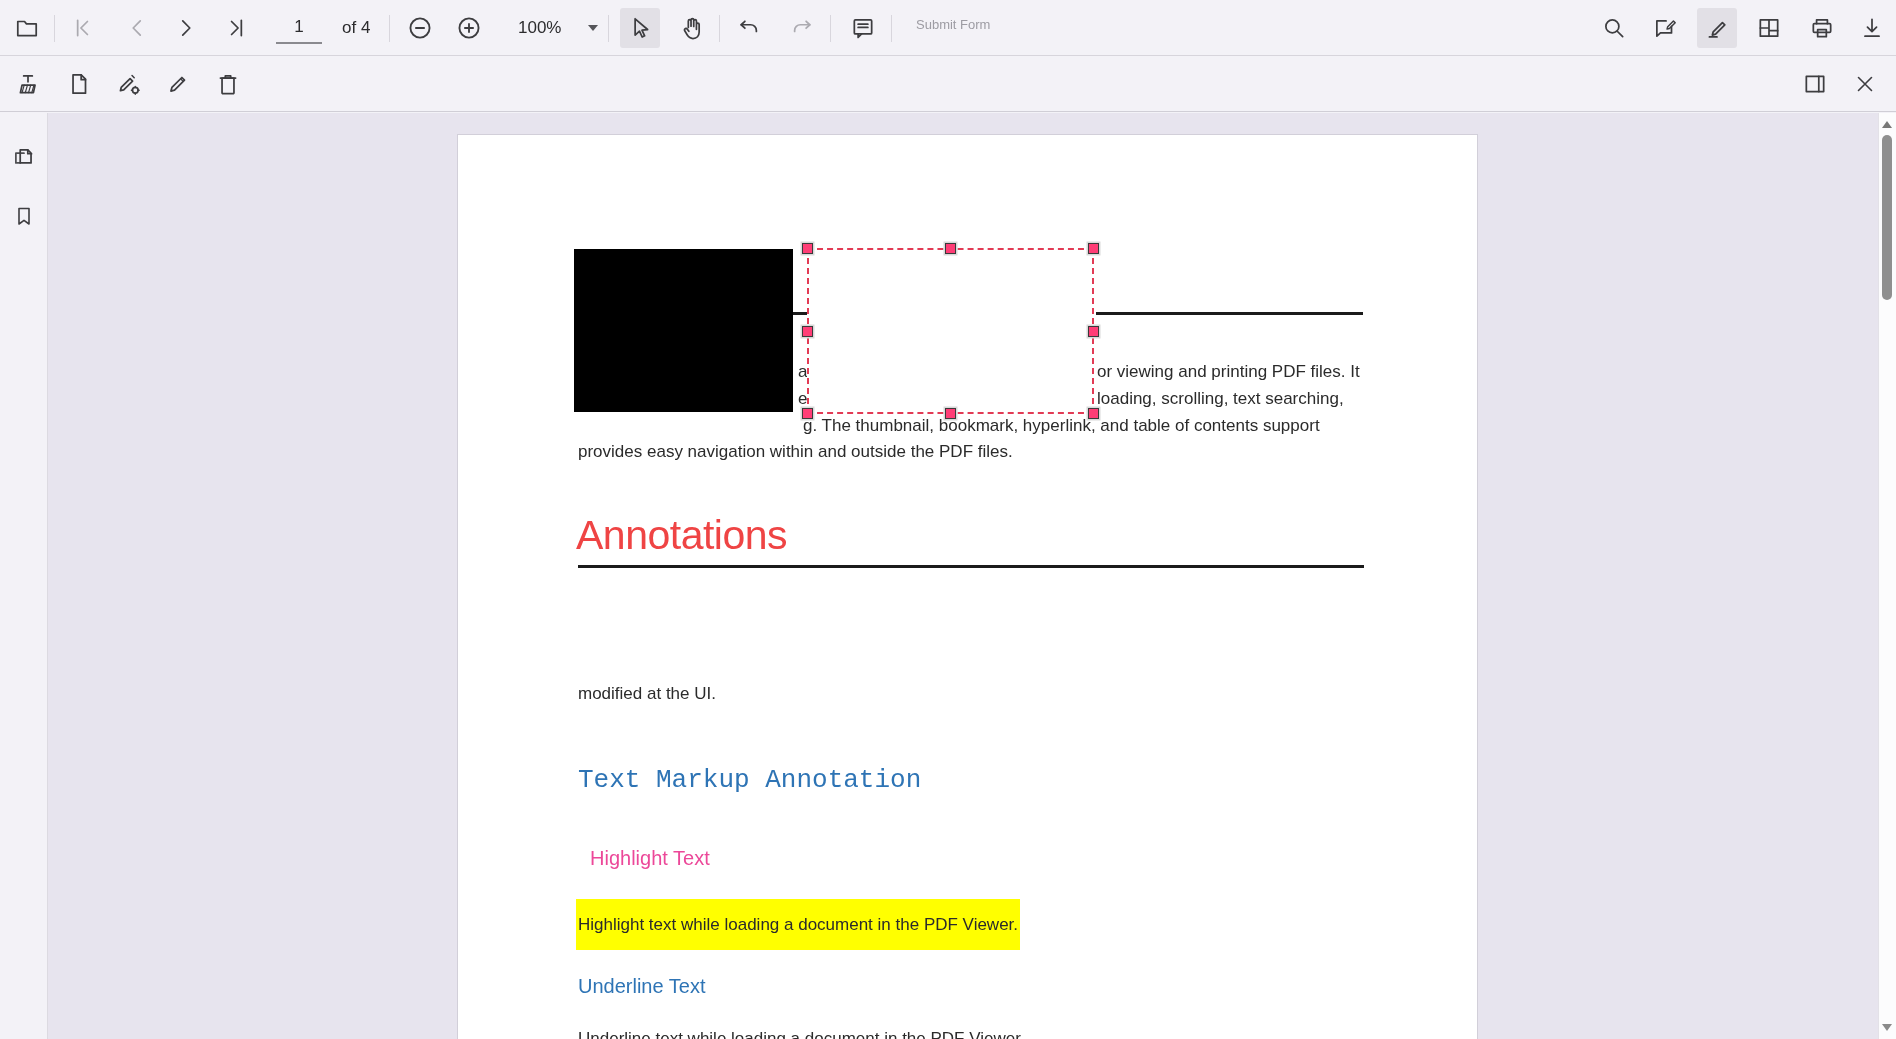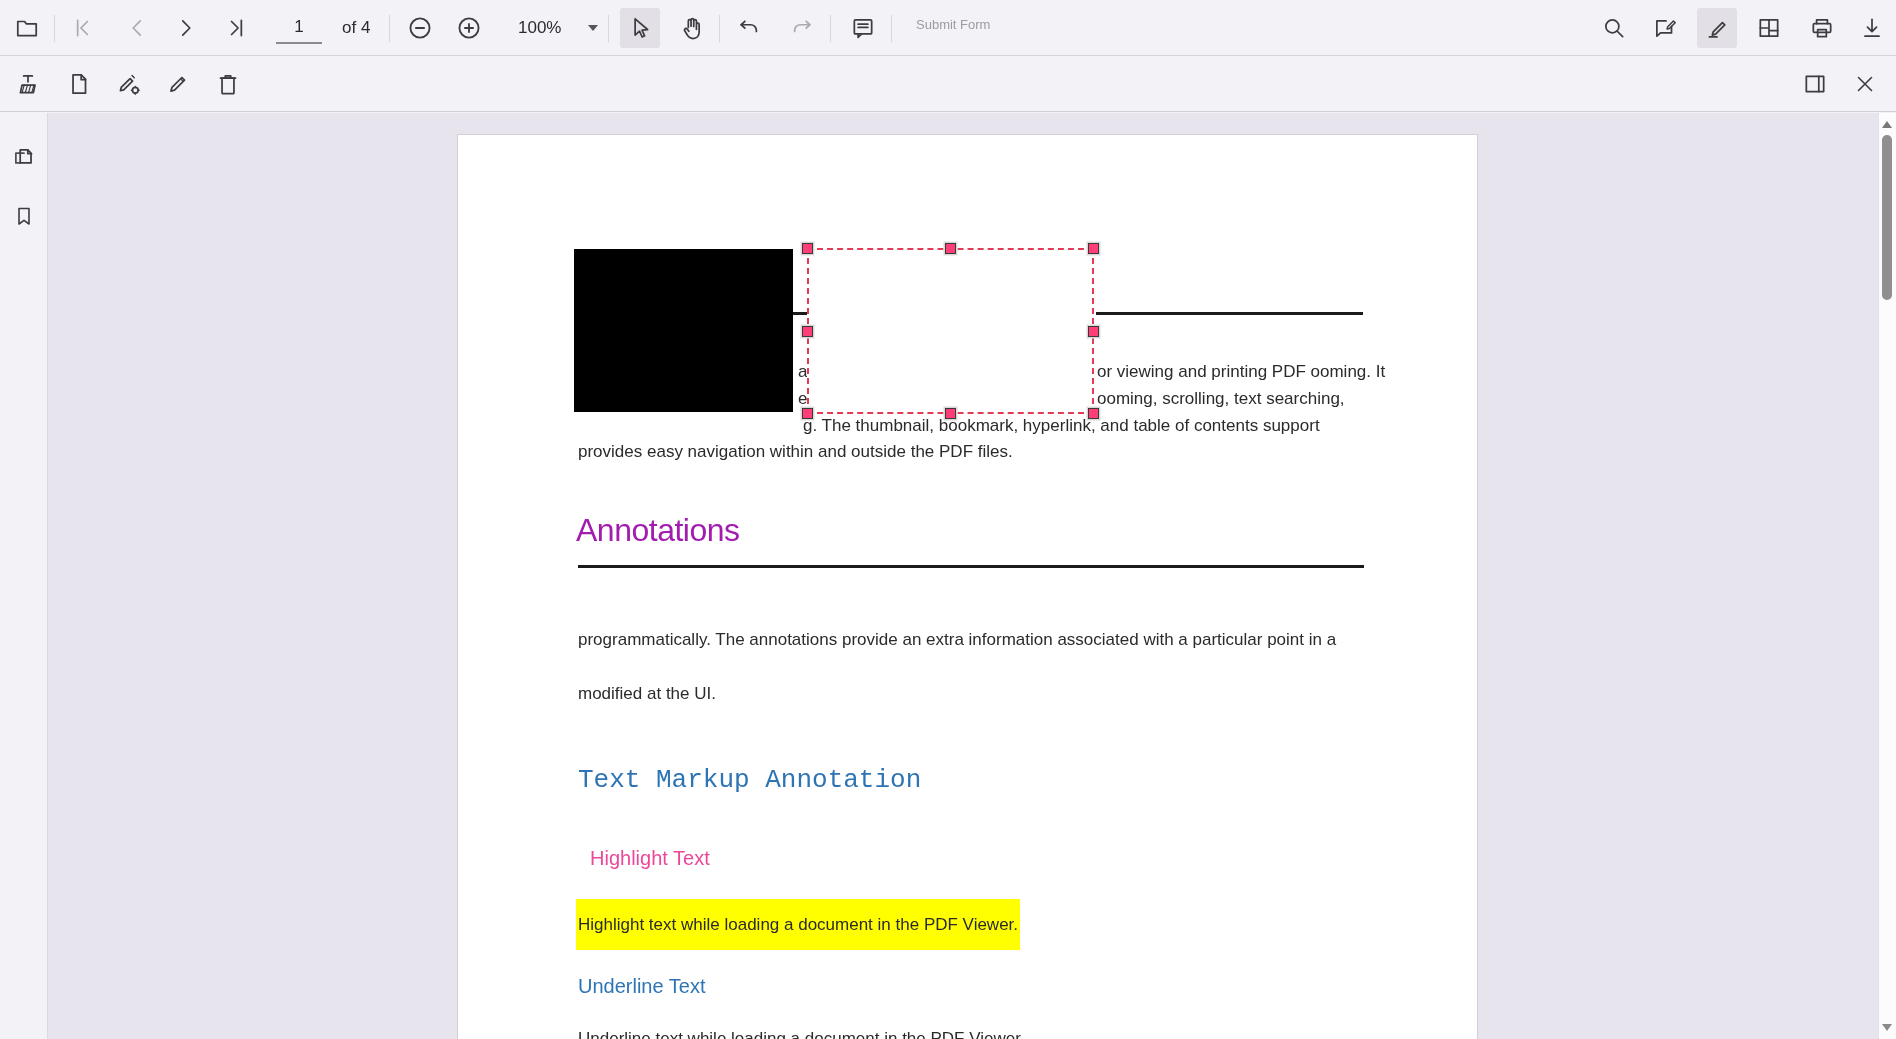--- a/index.html
+++ b/index.html
@@ -27,21 +27,21 @@
   .sp-btn { position:absolute; left:4px; width:40px; height:40px; display:flex; align-items:center; justify-content:center; cursor:pointer; }
 
   
   .canvas { position:absolute; left:48px; top:113px; width:1830px; height:926px; background:#e7e4ee; overflow:hidden; }
   .page { position:absolute; left:409px; top:21px; width:1021px; height:1000px; background:#ffffff; border:1px solid #d2cfd9; }
 
   .blackrect { position:absolute; left:116px; top:114px; width:219px; height:163px; background:#000; }
   .rule { position:absolute; height:3px; background:#1b1b1b; }
 
   .ptext { position:absolute; white-space:nowrap; font-size:17px; color:#2b2b2b; }
-  .h1 { position:absolute; white-space:nowrap; font-size:32px; font-weight:300; color:#a21caf; letter-spacing:-0.5px; }
+  .h1 { position:absolute; white-space:nowrap; font-size:41px; font-weight:300; color:#ef4444; letter-spacing:-0.5px; }
   .h2 { position:absolute; white-space:nowrap; font-size:26px; font-weight:400;font-family:Liberation Mono, monospace; }
   .h3 { position:absolute; white-space:nowrap; font-size:20px; font-weight:400; }
   .hl { background:#ffff00; padding:16px 2px; }
   .ul { text-decoration:underline; }
 
   
   .annot { position:absolute; left:349px; top:113px; width:287px; height:166px; background:#ffffff; border:2px dashed #e23b55; cursor:move; }
   .handle { position:absolute; width:11px; height:11px; background:#ff3d76; border:1px solid #3a3a3a; box-shadow:0 0 0 1.5px #d9d9d9; cursor:pointer; }
 
   
@@ -251,41 +251,40 @@
 
 <div class="canvas">
   <div class="page">
 
     <div class="blackrect"></div>
 
     <div class="rule" style="left:335px; top:177px; width:14px"></div>
     <div class="rule" style="left:638px; top:177px; width:267px"></div>
 
     <div class="ptext" style="left:340px; top:227px">a</div>
-    <div class="ptext" style="left:639px; top:227px">or viewing and printing PDF ooming. It</div>
+    <div class="ptext" style="left:639px; top:227px">or viewing and printing PDF files. It</div>
     <div class="ptext" style="left:340px; top:254px">e</div>
-    <div class="ptext" style="left:639px; top:254px">ooming, scrolling, text searching,</div>
+    <div class="ptext" style="left:639px; top:254px">loading, scrolling, text searching,</div>
     <div class="ptext" style="left:120px; top:307px">provides easy navigation within and outside the PDF files.</div>
     <div class="ptext" style="left:345px; top:281px">g. The thumbnail, bookmark, hyperlink, and table of contents support</div>
 
     <div class="annot">
       <div class="handle" style="left:-7px; top:-7px"></div>
       <div class="handle" style="left:calc(50% - 5.5px); top:-7px"></div>
       <div class="handle" style="right:-7px; top:-7px"></div>
       <div class="handle" style="left:-7px; top:calc(50% - 5.5px)"></div>
       <div class="handle" style="right:-7px; top:calc(50% - 5.5px)"></div>
       <div class="handle" style="left:-7px; bottom:-7px"></div>
       <div class="handle" style="left:calc(50% - 5.5px); bottom:-7px"></div>
       <div class="handle" style="right:-7px; bottom:-7px"></div>
     </div>
 
     <div class="h1" style="left:118px; top:377px">Annotations</div>
     <div class="rule" style="left:120px; top:430px; width:786px"></div>
 
-    <div class="ptext" style="left:120px; top:495px">programmatically. The annotations provide an extra information associated with a particular point in a</div>
     <div class="ptext" style="left:120px; top:549px">modified at the UI.</div>
 
     <div class="h2" style="left:120px; top:630px; color:#2e74b5">Text Markup Annotation</div>
     <div class="h3" style="left:132px; top:712px; color:#ec4899">Highlight Text</div>
     <div class="ptext" style="left:118px; top:780px"><span class="hl">Highlight text while loading a document in the PDF Viewer.</span></div>
     <div class="h3" style="left:120px; top:840px; color:#2e74b5">Underline Text</div>
     <div class="ptext ul" style="left:120px; top:894px">Underline text while loading a document in the PDF Viewer.</div>
   </div>
 </div>
 

